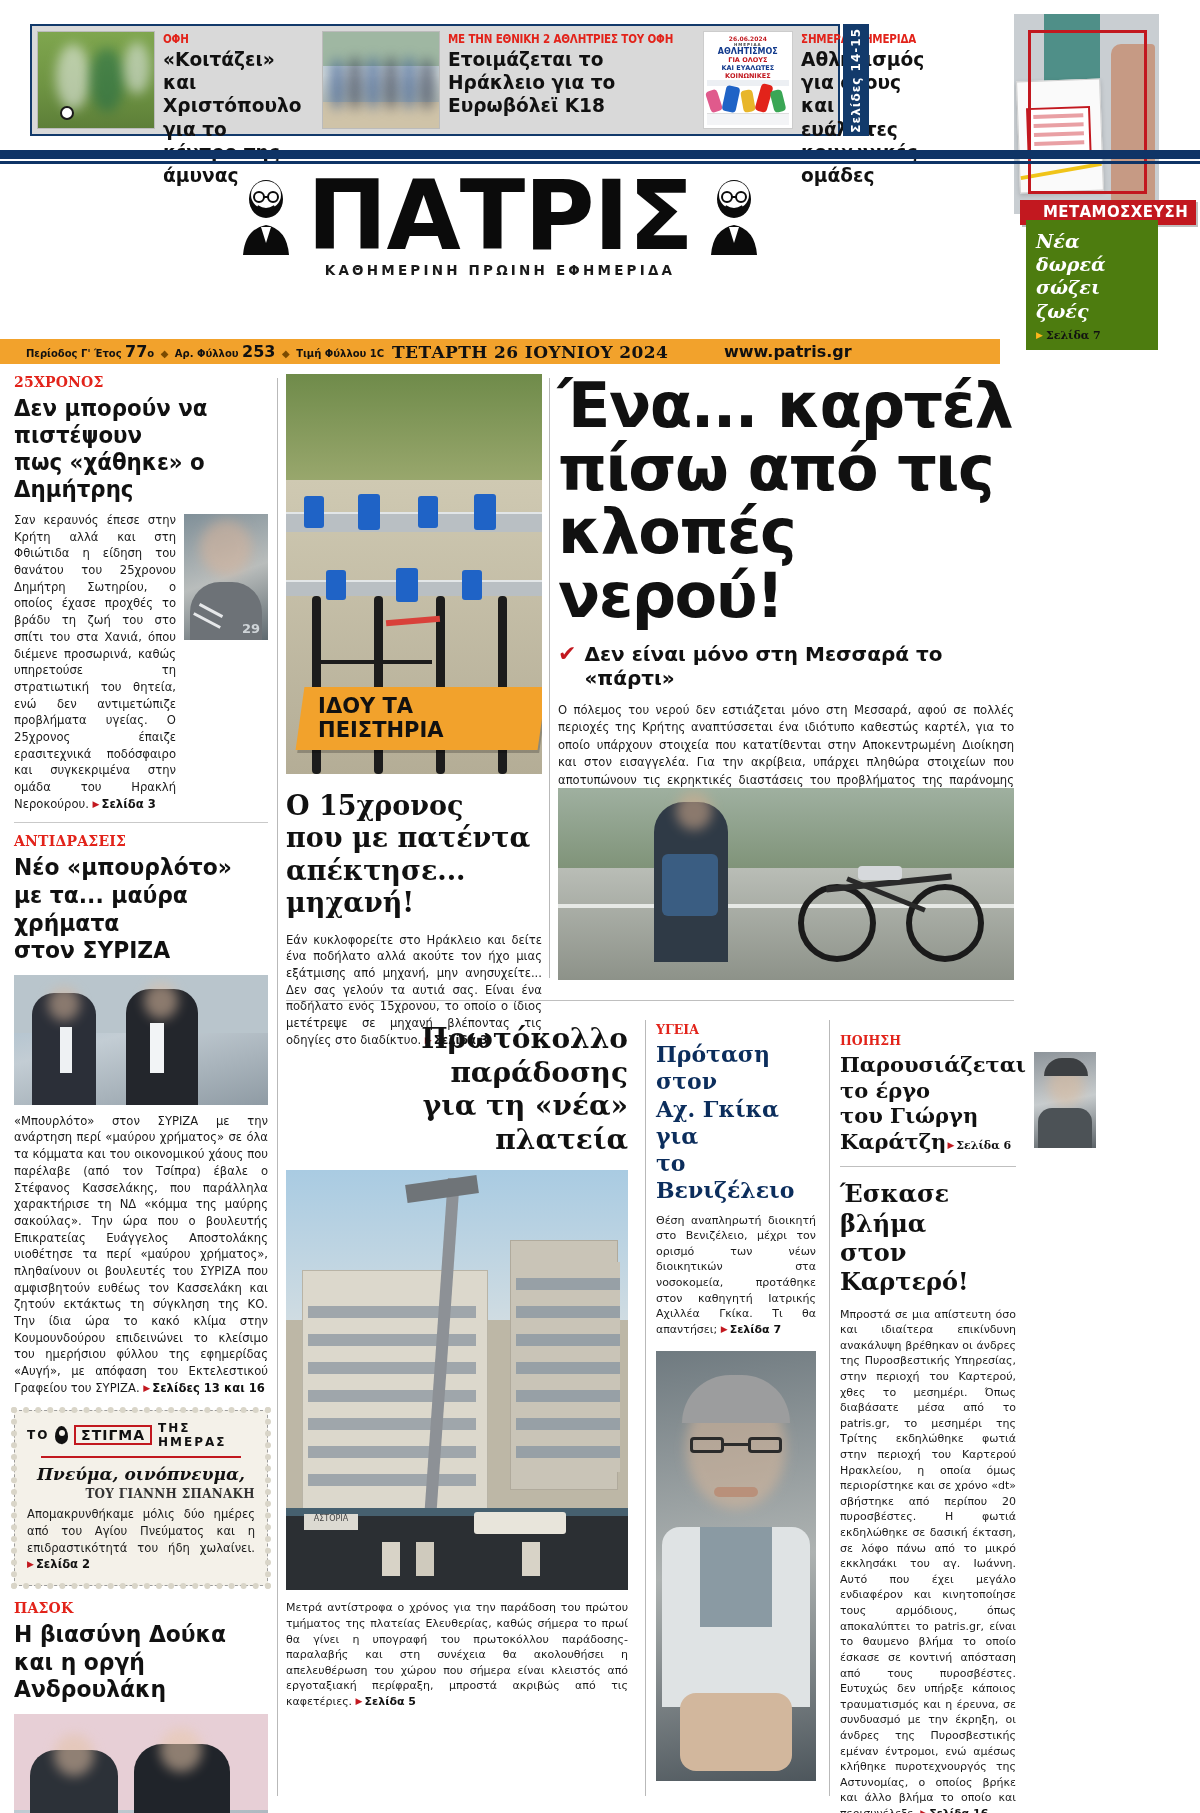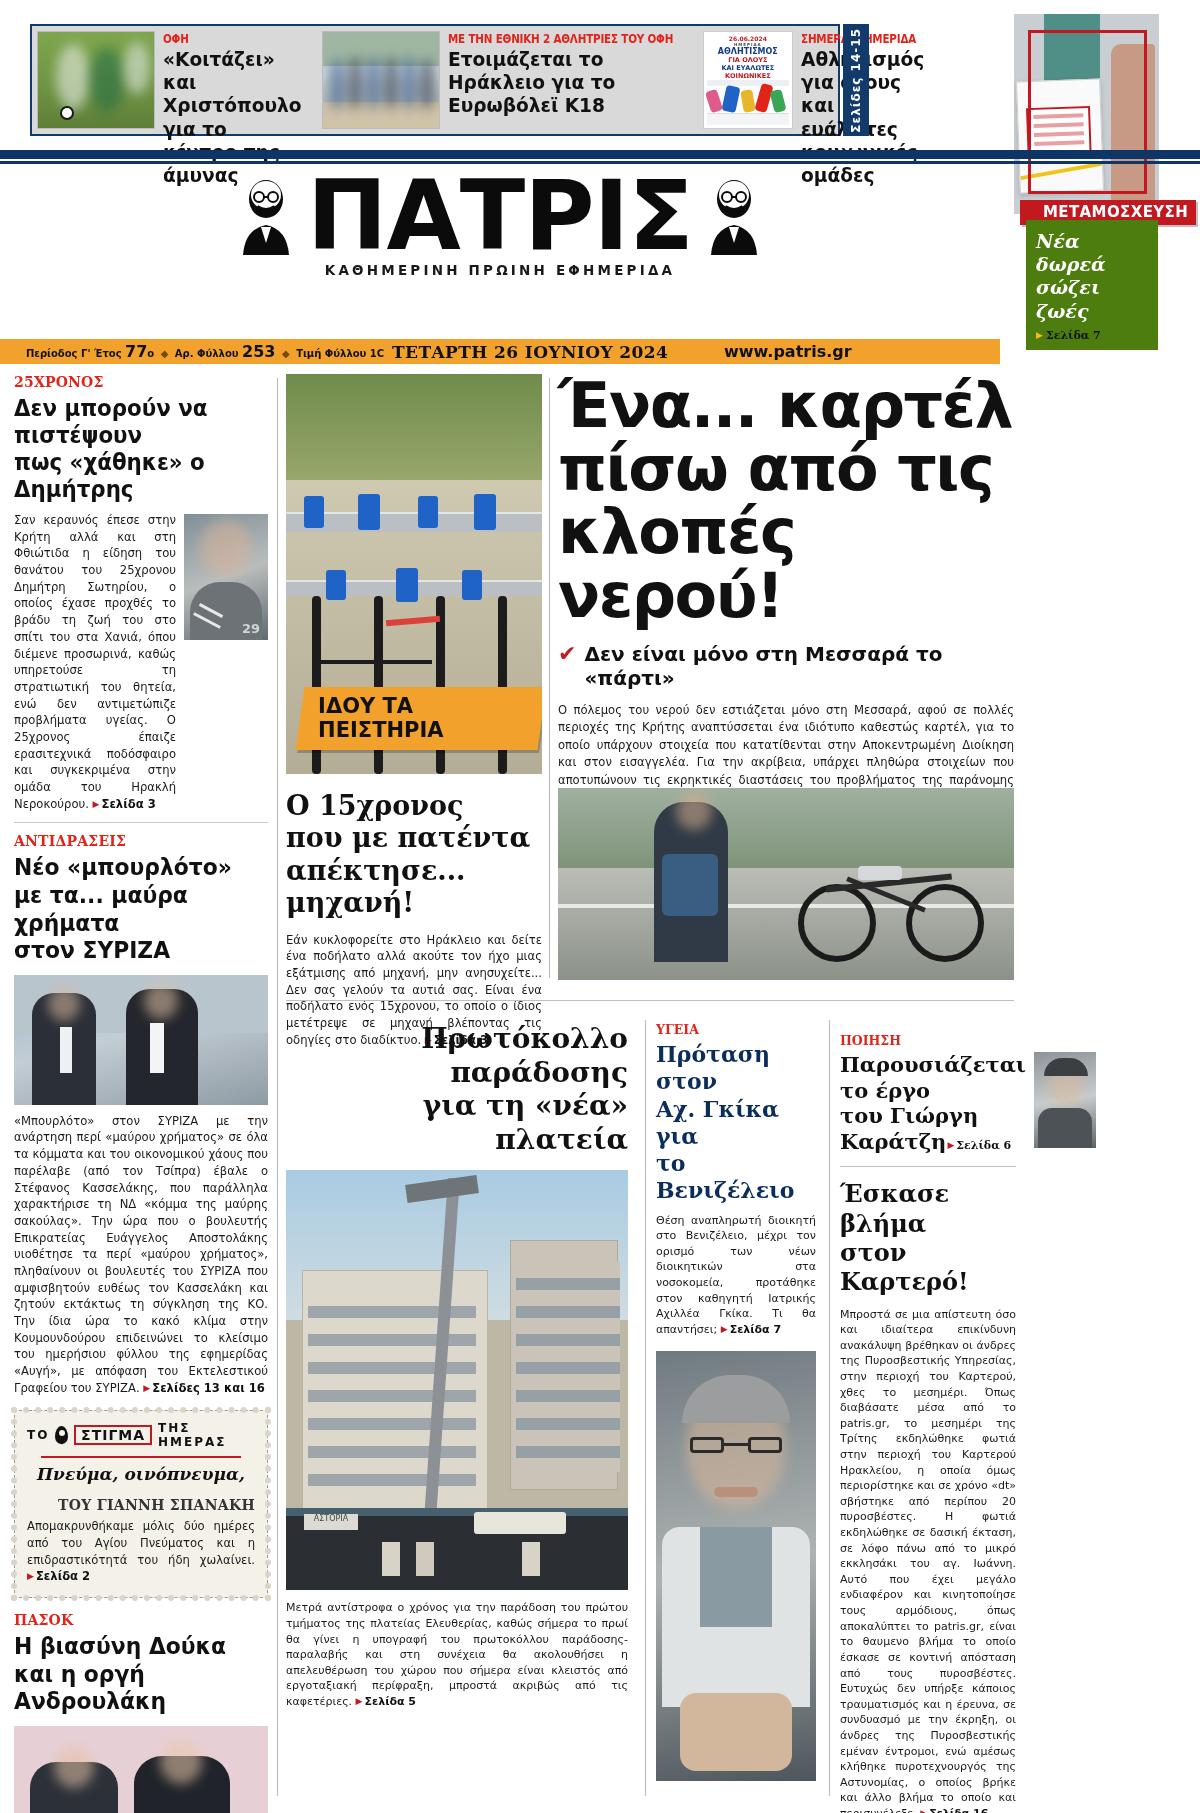--- a/index.html
+++ b/index.html
@@ -169,21 +169,21 @@
   }
   .stigma-top { display: flex; align-items: center; justify-content: center; gap: 6px; }
   .stigma-top .w { font-size: 12px; font-weight: 700; letter-spacing: 2px; color: #111; }
   .stigma-box { border: 2px solid #c2181f; color: #111; font-weight: 700; font-size: 14px;
                 letter-spacing: 1px; padding: 0 5px; }
   .stigma-hr { height: 2px; background: #c2181f; margin: 7px 14px 6px 14px; }
   .stigma-title {
     text-align: center; font-family: "DejaVu Serif","Liberation Serif",serif; font-weight: 700;
     font-style: italic; font-size: 17px; line-height: 1.22; color: #111;
   }
-  .stigma-by { text-align: right; font-size: 14px; font-weight: 700; color: #333; margin-top: 12px; letter-spacing: .3px;
+  .stigma-by { text-align: right; font-size: 12px; font-weight: 700; color: #333; margin-top: 2px; letter-spacing: .3px;
                font-family: "DejaVu Serif","Liberation Serif",serif; }
   .pin { width: 14px; height: 18px; background: #111; border-radius: 50% 50% 50% 50%/60% 60% 40% 40%; position: relative; }
   .pin:after { content: ""; position: absolute; left: 4px; top: 4px; width: 6px; height: 6px; background: #f4f1e9; border-radius: 50%; }
   .pin:before { content: ""; position: absolute; left: 5px; top: 13px; border-left: 2px solid transparent; border-right: 2px solid transparent; border-top: 6px solid #111; }
 
   
   .col-r1 { position: absolute; left: 656px; top: 1022px; width: 160px; }
   .col-r2 { position: absolute; left: 840px; top: 1033px; width: 176px; }
   .kicker-sm { color: #e2231a; font-weight: 700; font-size: 12.5px; font-family: "DejaVu Serif","Liberation Serif",serif; }
   .head-sm {

